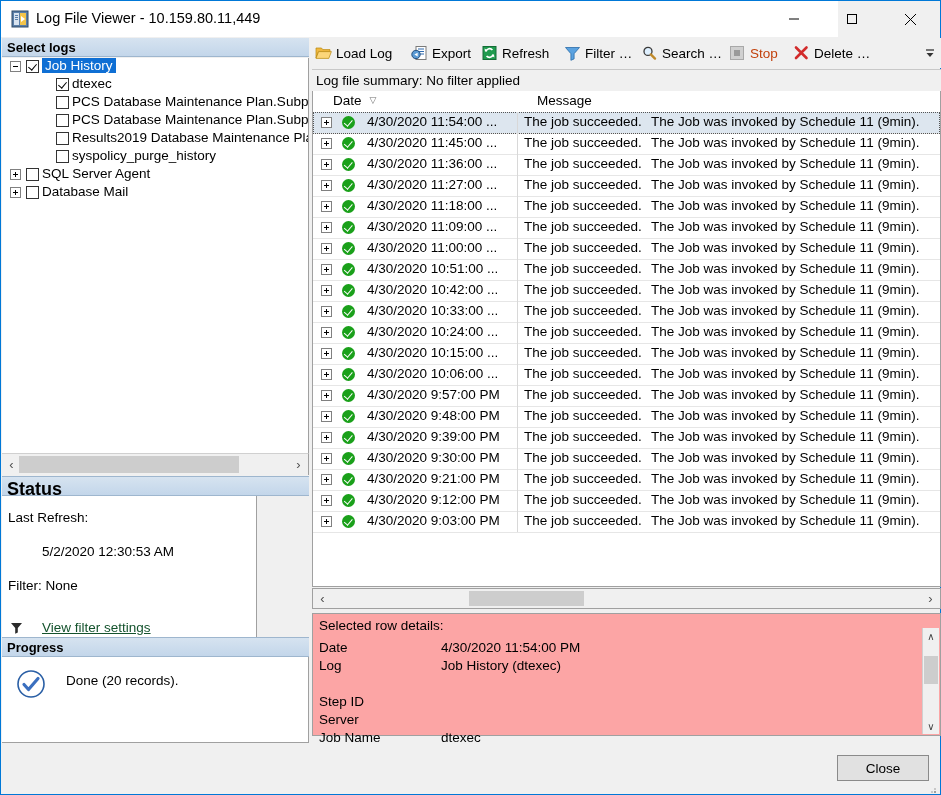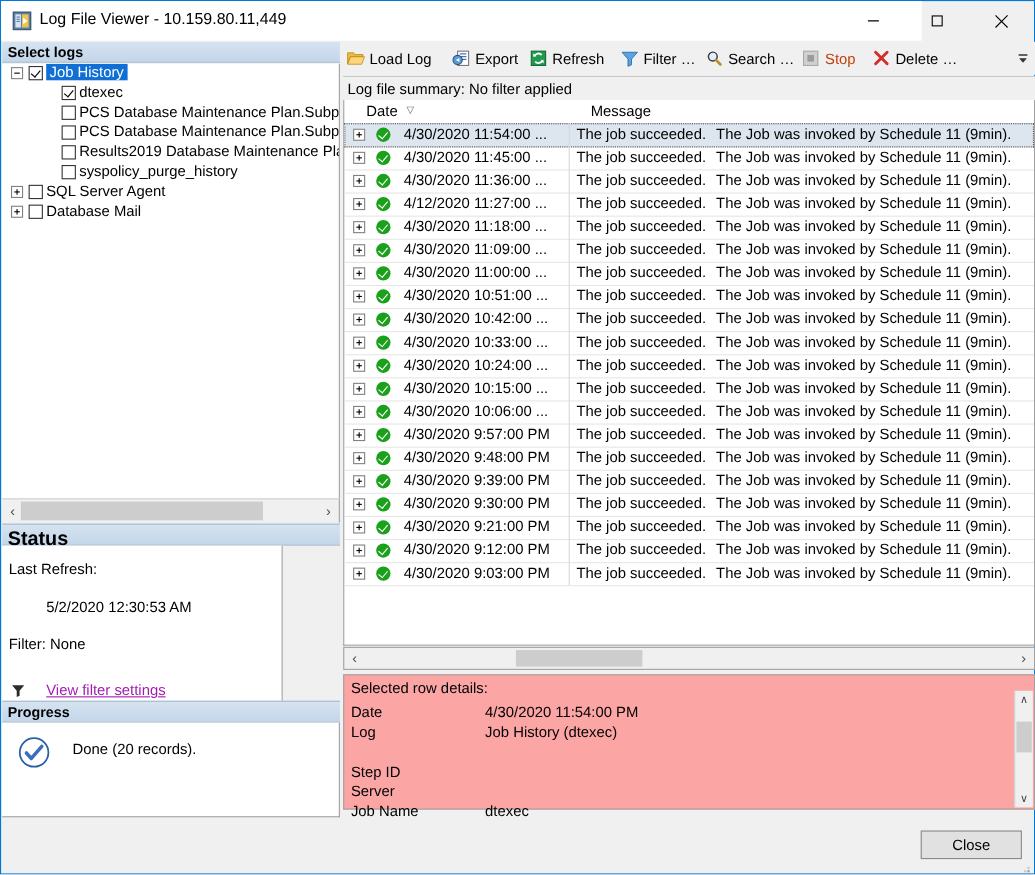--- a/index.html
+++ b/index.html
@@ -45,21 +45,21 @@
 
   .status-hdr{position:absolute;left:1px;top:475px;width:307px;height:20px;
      background:linear-gradient(to bottom,#d6e3f0,#c3d6ea);
      border-top:1px solid #9eb6ce;border-bottom:1px solid #9eb6ce;box-sizing:border-box;}
   .status-hdr span{position:absolute;left:5px;top:2px;font-weight:bold;font-size:18px;}
   .status-body{position:absolute;left:1px;top:495px;width:255px;height:141px;background:#fff;
      border-right:1px solid #a0a0a0;box-sizing:border-box;}
   .st-lastrefresh{position:absolute;left:6px;top:14px;font-size:13.5px;}
   .st-time{position:absolute;left:40px;top:48px;font-size:13.5px;}
   .st-filter{position:absolute;left:6px;top:82px;font-size:13.5px;}
-  .st-link{position:absolute;left:40px;top:124px;font-size:13.5px;color:#a21caf;text-decoration:underline;}
+  .st-link{position:absolute;left:40px;top:124px;font-size:13.5px;color:#14532d;text-decoration:underline;}
   .st-funnel{position:absolute;left:8px;top:125px;}
 
   .progress-hdr{position:absolute;left:1px;top:636px;width:307px;height:20px;
      background:linear-gradient(to bottom,#d6e3f0,#c3d6ea);
      border-top:1px solid #9eb6ce;border-bottom:1px solid #9eb6ce;box-sizing:border-box;}
   .progress-hdr span{position:absolute;left:5px;top:2px;font-weight:bold;font-size:13px;}
   .progress-body{position:absolute;left:1px;top:656px;width:307px;height:86px;background:#fff;
      border-right:1px solid #a0a0a0;border-bottom:1px solid #a0a0a0;box-sizing:border-box;}
   .pg-icon{position:absolute;left:14px;top:12px;}
   .pg-text{position:absolute;left:64px;top:16px;font-size:13.5px;}
@@ -341,21 +341,21 @@
           <span class="gexp"></span>
           <span class="gok"></span>
           <span class="gdate">4/30/2020 11:36:00 ...</span>
           <span class="gsep"></span>
           <span class="gmsg1">The job succeeded.</span>
           <span class="gmsg2">The Job was invoked by Schedule 11 (9min).</span>
         </div>
         <div class="grow" style="top: 84px;">
           <span class="gexp"></span>
           <span class="gok"></span>
-          <span class="gdate">4/12/2020 11:27:00 ...</span>
+          <span class="gdate">4/30/2020 11:27:00 ...</span>
           <span class="gsep"></span>
           <span class="gmsg1">The job succeeded.</span>
           <span class="gmsg2">The Job was invoked by Schedule 11 (9min).</span>
         </div>
         <div class="grow" style="top: 105px;">
           <span class="gexp"></span>
           <span class="gok"></span>
           <span class="gdate">4/30/2020 11:18:00 ...</span>
           <span class="gsep"></span>
           <span class="gmsg1">The job succeeded.</span>

